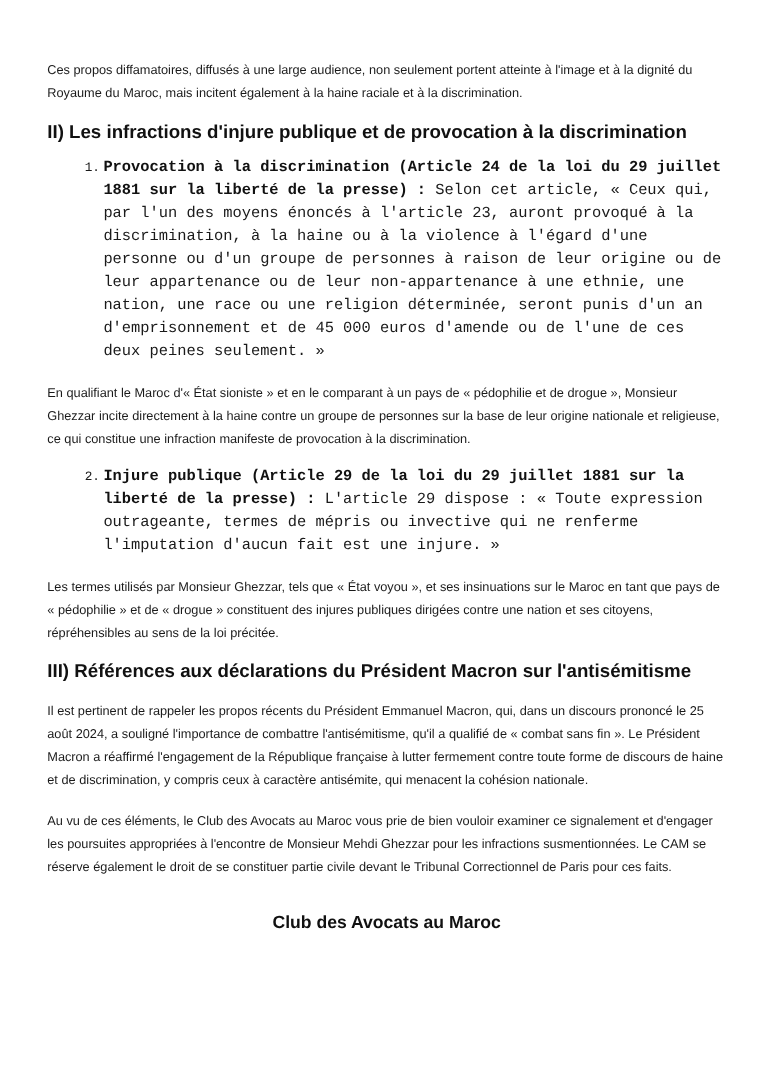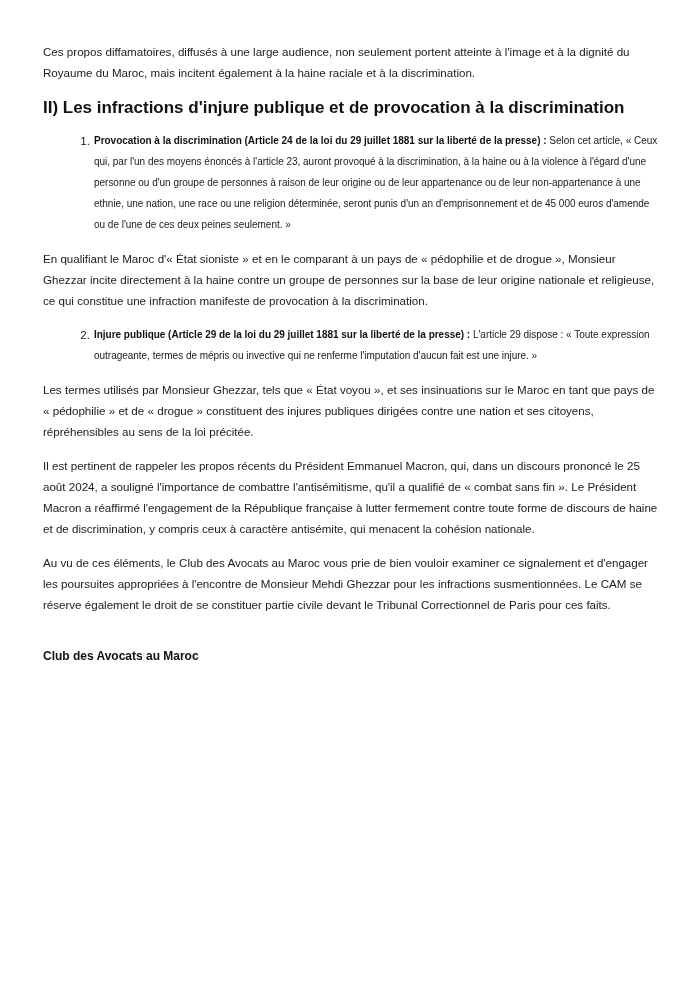--- a/index.html
+++ b/index.html
@@ -26,21 +26,21 @@
     padding: 37px 40px 0 43px;
     overflow: hidden;
   }
 
   .doc-body {
     width: 617px;
   }
 
   
   p.para {
-    margin: 4px 0 13px 0;
+    margin: 16px 0 13px 0;
     font-size: 11.6px;
     line-height: 21px;
     letter-spacing: -0.02px;
     color: #1a1a1a;
     text-align: left;
     word-spacing: 0.1px;
   }
 
   p.para:last-child {
     margin-bottom: 0;
@@ -65,25 +65,26 @@
     margin: 0 0 13px 0;
     padding: 0 0 0 51px;
     list-style: none;
     counter-reset: legalitem;
   }
 
   ol.legal-list > li {
     position: relative;
     margin: 4px 0 14px 0;
     padding: 0;
-    font-size: 10px;
+    font-size: 14px;
     line-height: 21px;
     letter-spacing: -0.02px;
     color: #1a1a1a;
     counter-increment: legalitem;
+    font-family: Liberation Mono, monospace;
   }
 
   ol.legal-list > li:last-child {
     margin-bottom: 0;
   }
 
   ol.legal-list > li::before {
     content: counter(legalitem) ".";
     position: absolute;
     left: -17px;
@@ -104,25 +105,26 @@
     font-weight: normal;
   }
 
   
   .signature-block {
     margin-top: 31px;
   }
 
   .signature {
     margin: 0;
-    font-size: 12px;
+    font-size: 16px;
     line-height: 20px;
     font-weight: bold;
     letter-spacing: -0.01px;
     color: #111111;
+    text-align: center;
   }
 
   .spacer-tail {
     height: 300px;
   }
 </style>
 </head>
 <body>
 
 <div class="page">
@@ -141,20 +143,21 @@
     <p class="para">En qualifiant le Maroc d'« État sioniste » et en le comparant à un pays de « pédophilie et de drogue », Monsieur Ghezzar incite directement à la haine contre un groupe de personnes sur la base de leur origine nationale et religieuse, ce qui constitue une infraction manifeste de provocation à la discrimination.</p>
 
     <ol class="legal-list" start="2" style="counter-reset: legalitem 1;">
       <li>
         <span class="li-term">Injure publique (Article 29 de la loi du 29 juillet 1881 sur la liberté de la presse) :</span><span class="li-rest"> L'article 29 dispose : « Toute expression outrageante, termes de mépris ou invective qui ne renferme l'imputation d'aucun fait est une injure. »</span>
       </li>
     </ol>
 
     <p class="para">Les termes utilisés par Monsieur Ghezzar, tels que « État voyou », et ses insinuations sur le Maroc en tant que pays de « pédophilie » et de « drogue » constituent des injures publiques dirigées contre une nation et ses citoyens, répréhensibles au sens de la loi précitée.</p>
 
+    <h2 class="section-heading">III) Références aux déclarations du Président Macron sur l'antisémitisme</h2>
 
     <p class="para">Il est pertinent de rappeler les propos récents du Président Emmanuel Macron, qui, dans un discours prononcé le 25 août 2024, a souligné l'importance de combattre l'antisémitisme, qu'il a qualifié de « combat sans fin ». Le Président Macron a réaffirmé l'engagement de la République française à lutter fermement contre toute forme de discours de haine et de discrimination, y compris ceux à caractère antisémite, qui menacent la cohésion nationale.</p>
 
     <p class="para">Au vu de ces éléments, le Club des Avocats au Maroc vous prie de bien vouloir examiner ce signalement et d'engager les poursuites appropriées à l'encontre de Monsieur Mehdi Ghezzar pour les infractions susmentionnées. Le CAM se réserve également le droit de se constituer partie civile devant le Tribunal Correctionnel de Paris pour ces faits.</p>
 
 
     <div class="signature-block">
       <p class="signature">Club des Avocats au Maroc</p>
     </div>
 

